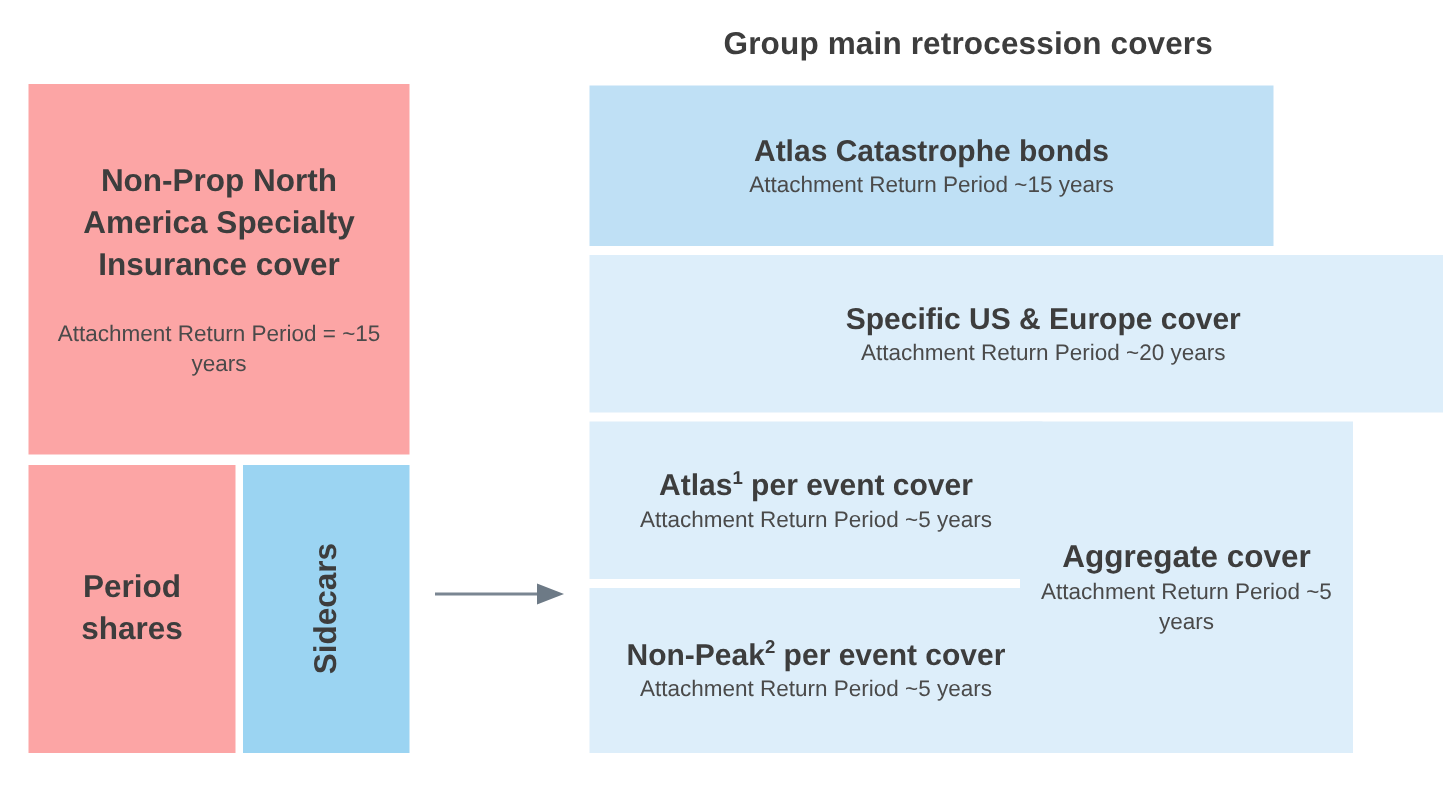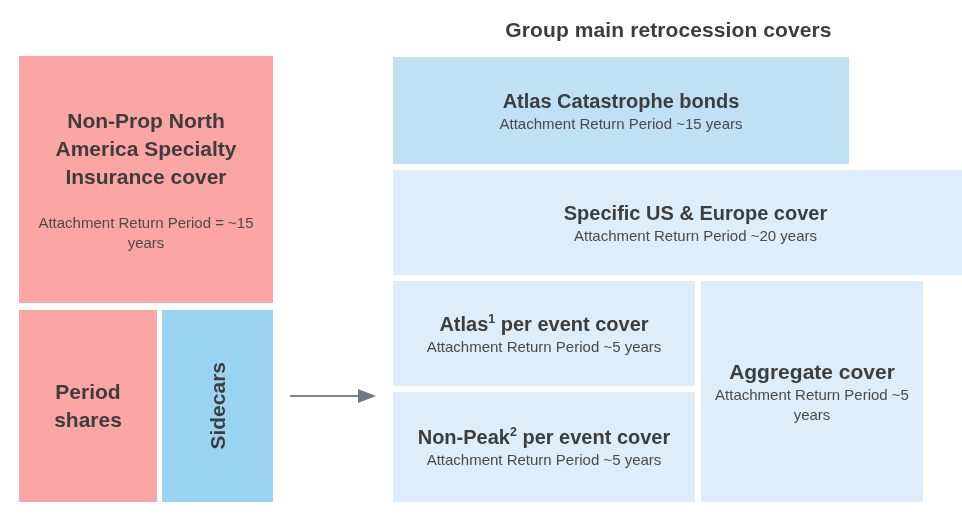--- a/index.html
+++ b/index.html
@@ -28,21 +28,21 @@
   .col-title {
     position: absolute;
     text-align: center;
     font-weight: bold;
     font-size: 21px;
     color: #3d3d3d;
     letter-spacing: 0.1px;
     white-space: nowrap;
   }
   #title-left  { left: 19px;  top: 18px; width: 254px; }
-  #title-right { left: 393px; top: 18px; width: 551px; }
+  #title-right { left: 370px; top: 18px; width: 551px; }
 
   
   .box {
     position: absolute;
     display: flex;
     flex-direction: column;
     align-items: center;
     justify-content: center;
     box-sizing: border-box;
     text-align: center;
@@ -103,21 +103,21 @@
   #box-specific {
     left: 393px; top: 170px; width: 605px; height: 105px;
   }
   #box-peak {
     left: 393px; top: 281px; width: 302px; height: 105px;
   }
   #box-nonpeak {
     left: 393px; top: 392px; width: 302px; height: 110px; text-align: right;
   }
   #box-aggregate {
-    left: 701px; top: 281px; width: 222px; height: 221px; text-align: center;
+    left: 680px; top: 281px; width: 222px; height: 221px; text-align: center;
   }
   #box-aggregate .hdg { font-size: 21px; }
 
   sup {
     font-size: 0.62em;
     vertical-align: super;
     line-height: 0;
   }
 </style>
 </head>

